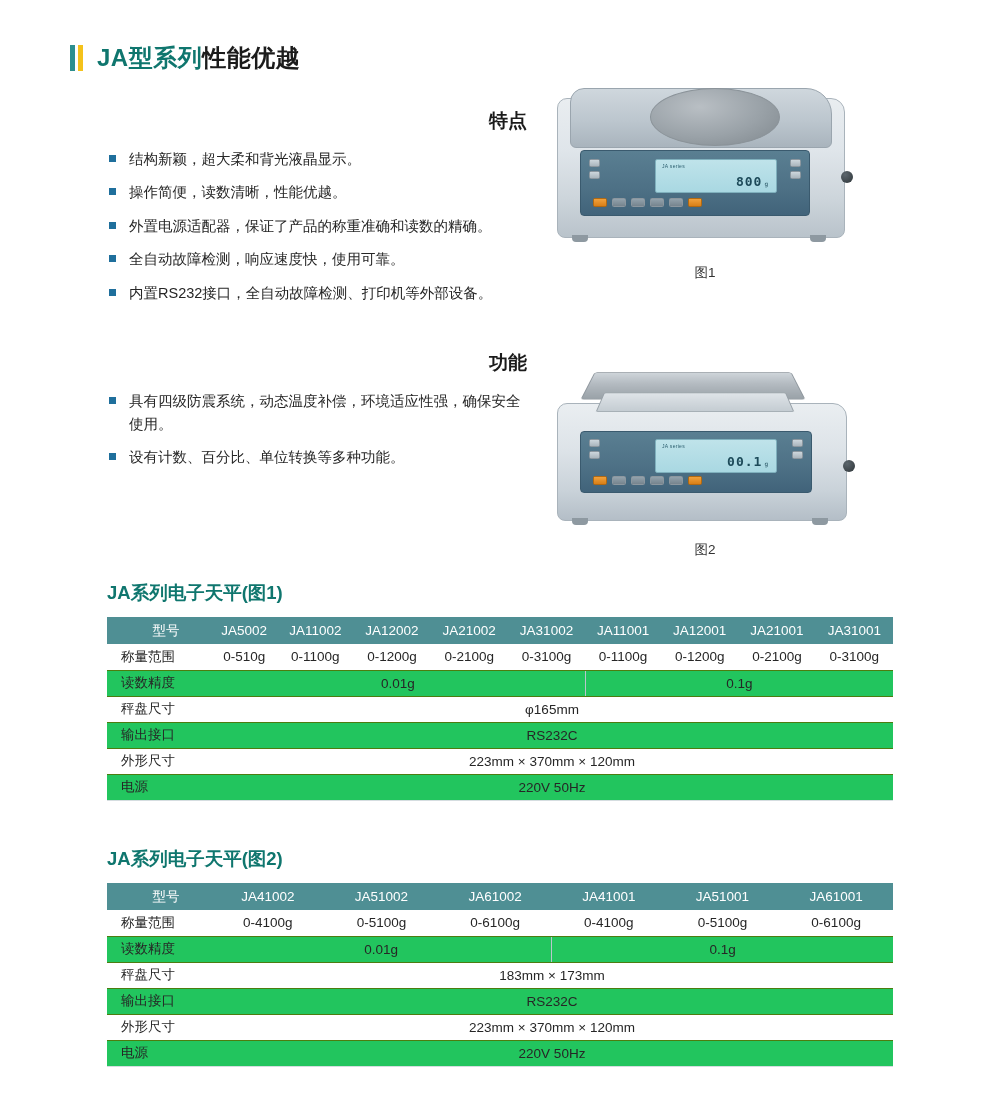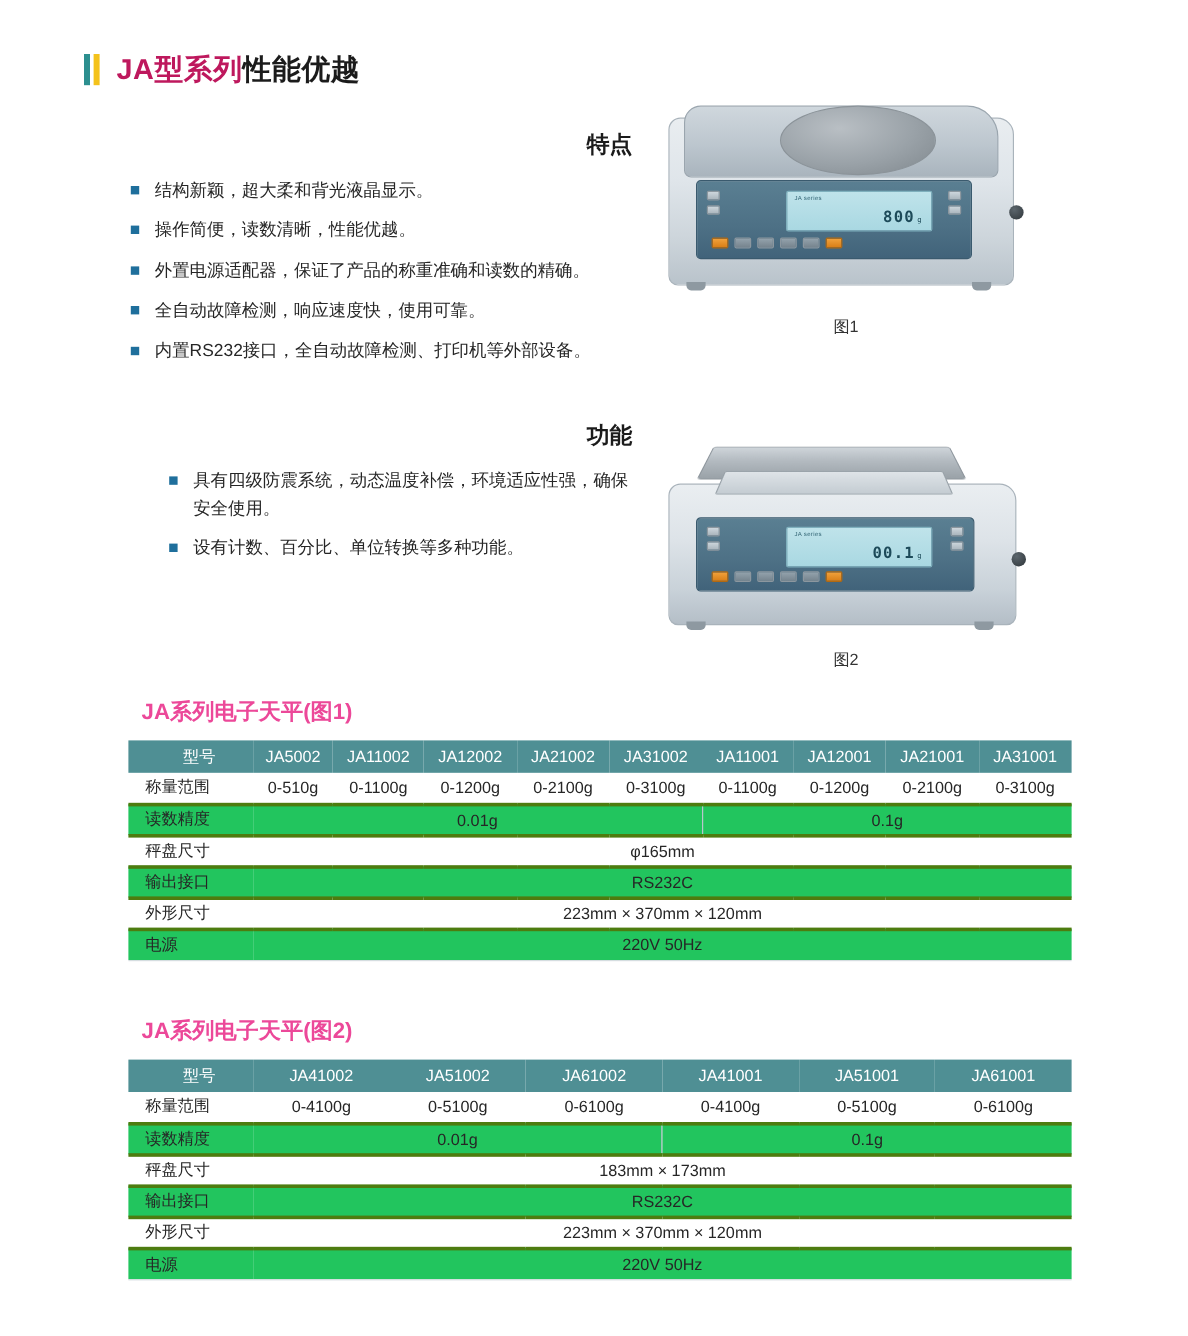--- a/index.html
+++ b/index.html
@@ -28,21 +28,21 @@
   .title-bars { display: flex; gap: 3px; height: 26px; align-items: stretch; }
   .title-bars .b1 { width: 5px; background: #2c8f8f; }
   .title-bars .b2 { width: 5px; background: #f4c21b; }
   .doc-title {
     font-size: 24px;
     font-weight: bold;
     letter-spacing: 0.5px;
     color: #1b1b1b;
     white-space: nowrap;
   }
-  .doc-title .teal { color: #be185d; }
+  .doc-title .teal { color: #0f766e; }
 
   
   .left-col { position: absolute; left: 107px; top: 108px; width: 420px; }
 
   .section-head {
     font-size: 19px;
     font-weight: bold;
     color: #1b1b1b;
     margin: 0 0 14px 0;
     text-align: right;
@@ -60,21 +60,21 @@
   }
   ul.bullets li::before {
     content: "";
     position: absolute;
     left: 2px;
     top: 7px;
     width: 7px;
     height: 7px;
     background: #1f6f9c;
   }
-  .func-block { margin-top: 46px; margin-left: 32px; }
+  .func-block { margin-top: 46px; }
 
   
   .figure { position: absolute; }
   .fig-caption {
     text-align: center;
     font-size: 13.5px;
     color: #333;
     margin-top: 6px;
   }
 
@@ -173,22 +173,22 @@
     background: linear-gradient(180deg,#5a7f92 0%,#4d7085 60%,#41637a 100%);
     border-radius: 4px; border: 1px solid #3a5a6e;
   }
 
   
   .table-block { position: absolute; left: 107px; width: 786px; }
   .tb1 { top: 580px; }
   .tb2 { top: 846px; }
 
   .table-title {
-    font-size: 18.5px; font-weight: bold; color: #ec4899;
-    margin: 0 0 12px 11px;
+    font-size: 18.5px; font-weight: bold; color: #0f766e;
+    margin: 0 0 12px 0;
   }
   table.spec {
     width: 786px;
     border-collapse: collapse;
     font-size: 13.5px;
   }
   table.spec th, table.spec td {
     padding: 0;
     height: 26px;
     text-align: center;
@@ -200,21 +200,21 @@
     background: #4f8f94;
     color: #ffffff;
     height: 27px;
     font-weight: normal;
   }
   table.spec thead th.lab { text-align: center; padding-left: 14px; }
   table.spec tbody td.lab {
     text-align: left; padding-left: 14px; width: 104px;
   }
   table.spec tbody tr.alt td { background: #22c55e; }
-  table.spec tbody tr td { border-bottom: 3px solid #4d7c0f; }
+  table.spec tbody tr td { border-bottom: 1px solid #4d7c0f; }
   table.spec tbody tr:last-child td { border-bottom: none; }
   table.spec td.div-left { border-right: 1px solid #b9c6cb; }
 
   .tbl-underline {
     width: 786px; height: 1px; background: #d5dde0; margin-top: 0;
   }
 </style>
 </head>
 <body>
 

